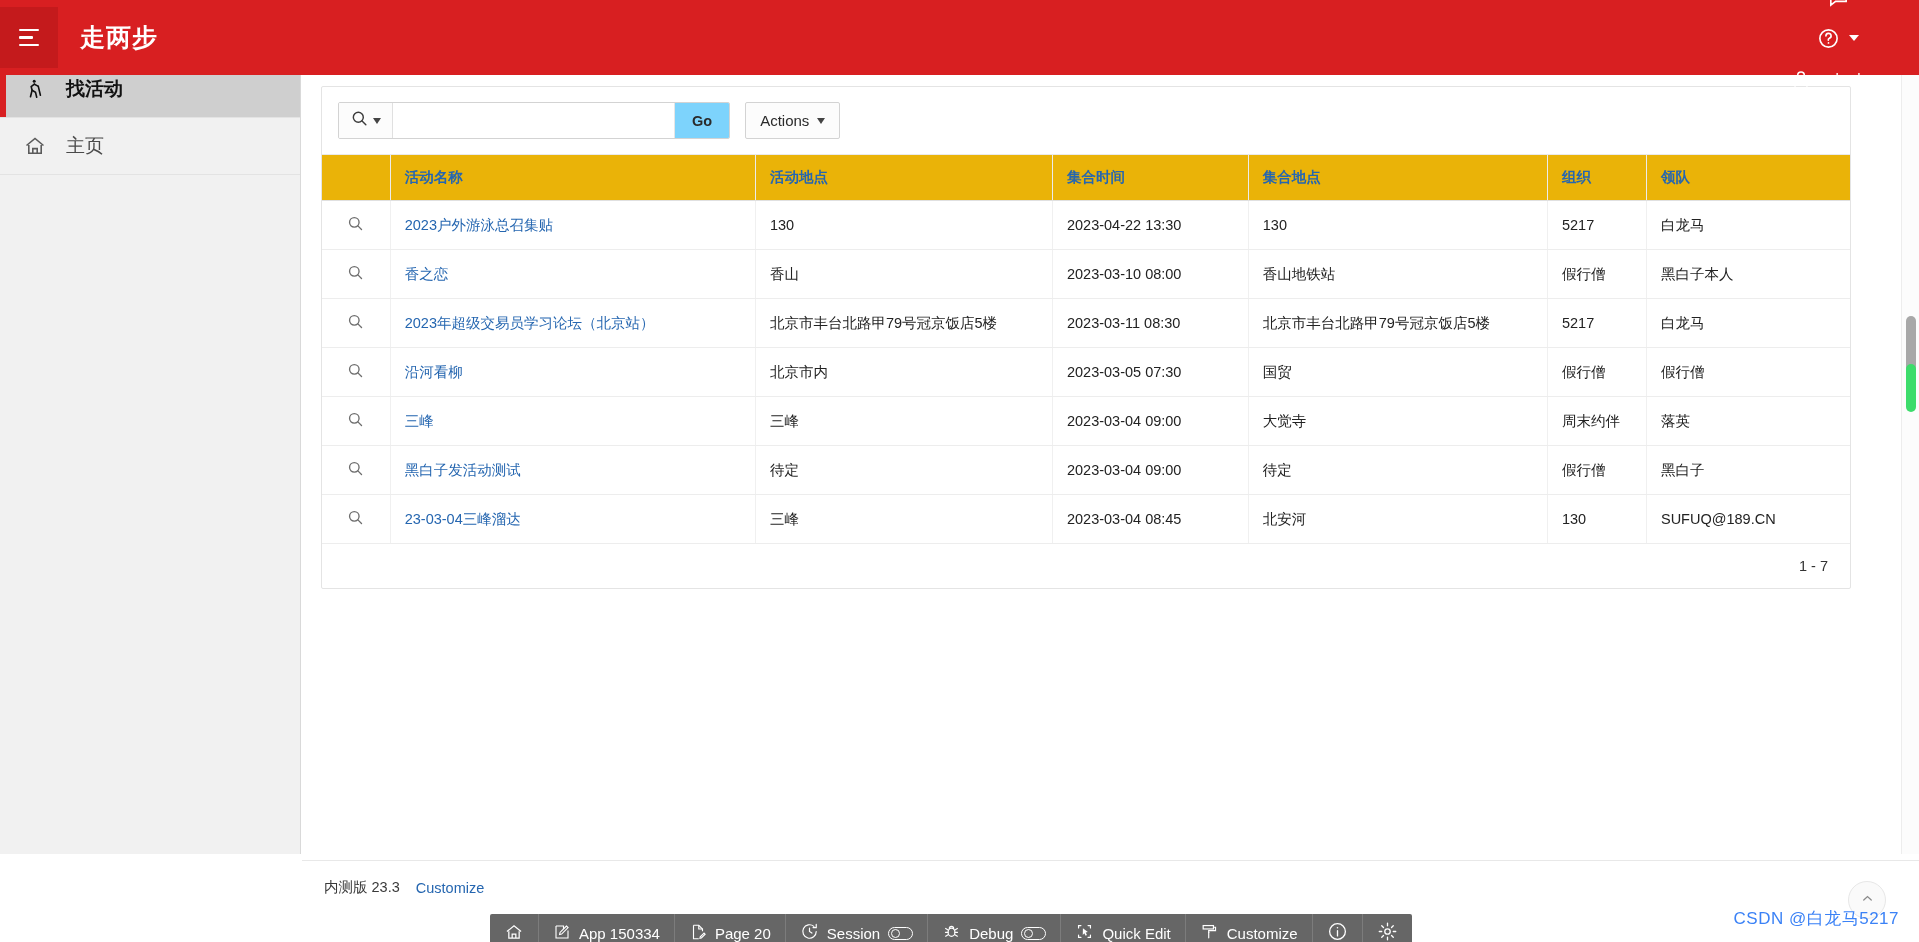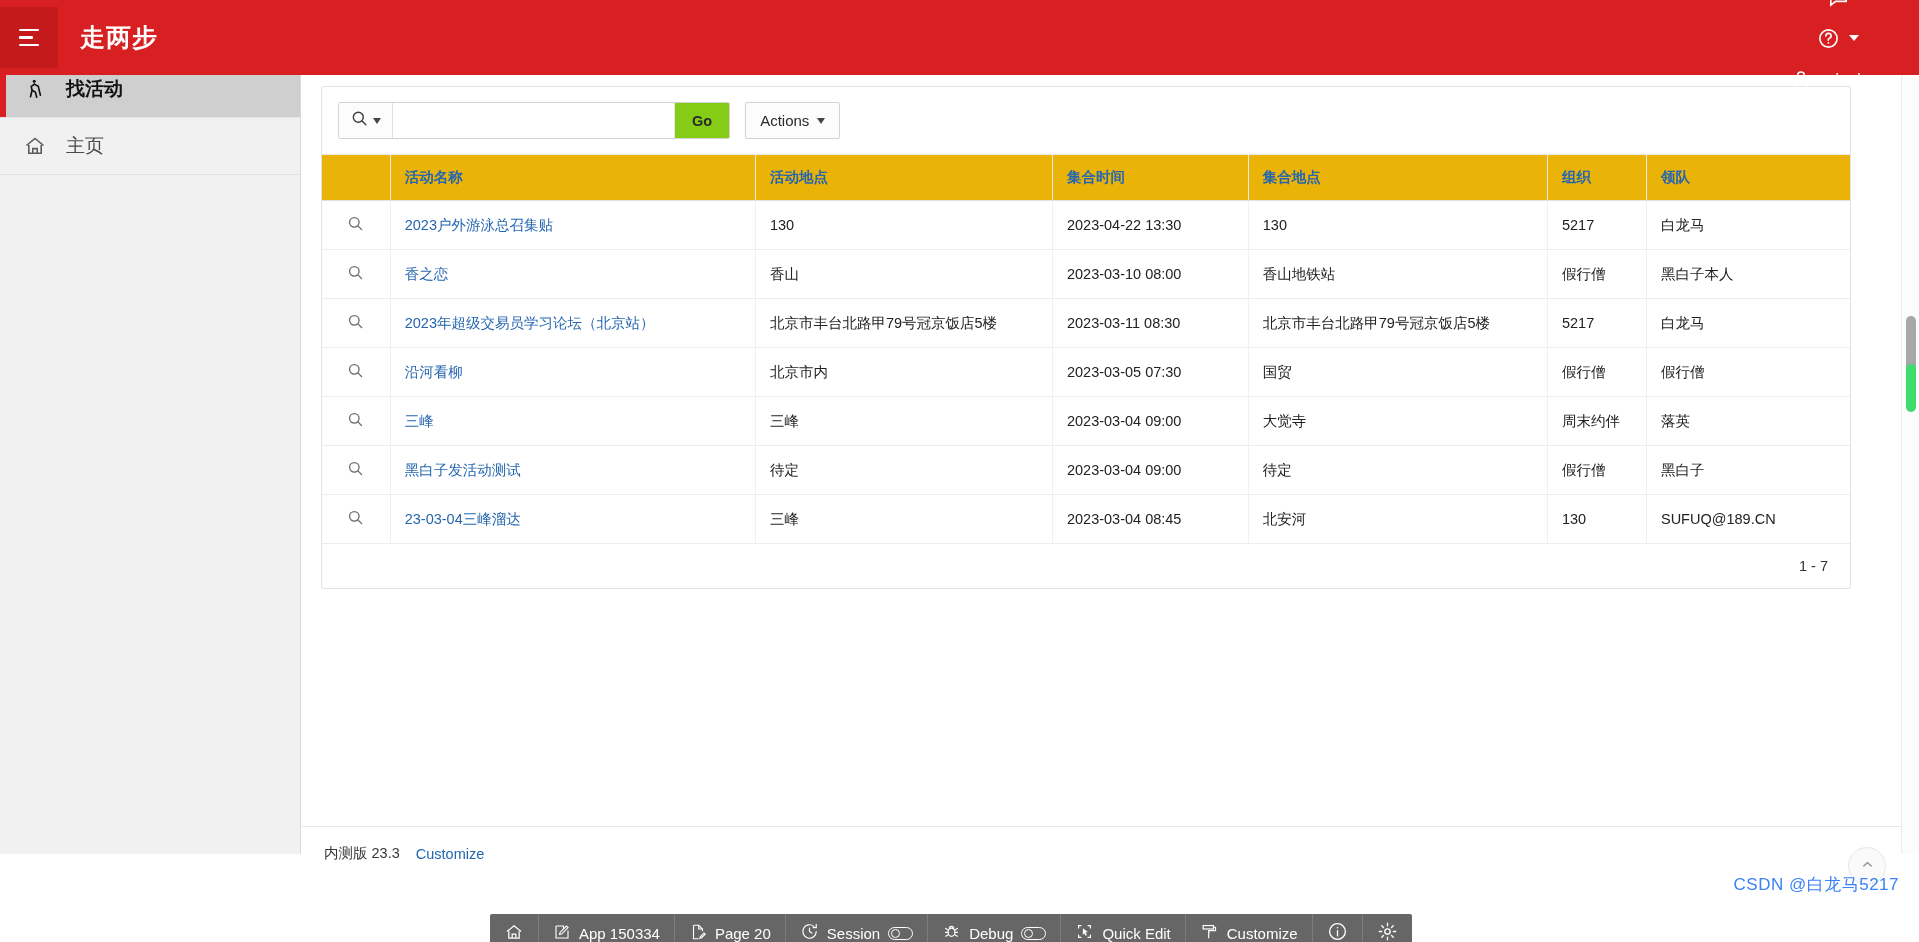--- a/index.html
+++ b/index.html
@@ -140,21 +140,21 @@
     outline: none;
     background: #ffffff;
     font-size: 14px;
     padding: 0 9px;
     font-family: inherit;
     color: #333;
   }
   .go-btn {
     padding: 0 17px;
     border: none;
-    background: #84cc16;
+    background: #7dd3fc;
     font-weight: bold;
     font-size: 14.5px;
     color: #2a2a2a;
     cursor: pointer;
     font-family: inherit;
     border-left: 1px solid #e6e6e6;
   }
   .actions-btn {
     display: flex; align-items: center; gap: 8px;
     height: 37px;
@@ -213,21 +213,21 @@
   .pagination {
     display: flex; justify-content: flex-end;
     padding: 14px 22px;
     font-size: 14.5px;
     color: #333;
   }
 
   
   .footer {
     position: absolute;
-    left: 302px; top: 826px;
+    left: 302px; top: 860px;
     width: 1617px; height: 63px;
     background: #ffffff;
     border-top: 1px solid #e8e8e8;
   }
   .footer-text {
     position: absolute; left: 22px; top: 17px;
     display: flex; align-items: center; gap: 16px;
     font-size: 14.5px; color: #3a3a3a;
   }
   .footer-link { color: #2566b0; text-decoration: none; cursor: pointer; }

